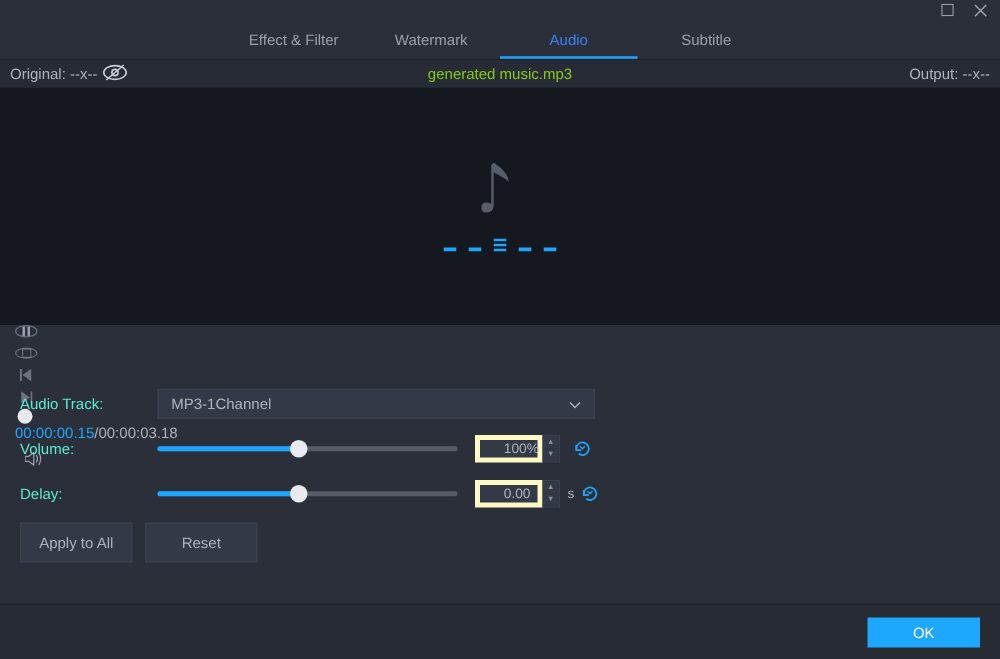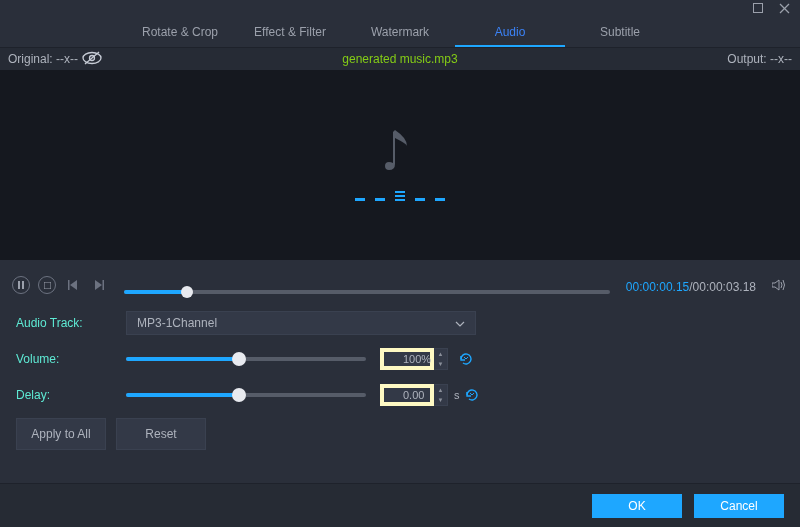--- a/index.html
+++ b/index.html
@@ -17,21 +17,21 @@
 .filename { position: absolute; width: 800px; left: 0; text-align: center; color: #84cc16; font-size: 12px; pointer-events: none; }
 .info-row { position: relative; }
 
 .preview { height: 190px; background: #15181f; display: flex; flex-direction: column; align-items: center; justify-content: center; gap: 14px; }
 .note-icon { color: #565c68; }
 .eq-bars { display: flex; gap: 10px; align-items: flex-end; }
 .eq-bar { width: 10px; background: #1ea7ff; }
 .eq-lines { width: 10px; display: flex; flex-direction: column; gap: 2px; }
 .eq-line { height: 2px; width: 10px; background: #1ea7ff; }
 
-.controls { display: flex; align-items: flex-end; height: 34px; padding: 0 12px; gap: 8px; background: #2a2f3a; }
+.controls { display: flex; align-items: flex-start; height: 34px; padding: 0 12px; gap: 8px; background: #2a2f3a; flex-direction: column; }
 .ctl-btn { width: 18px; height: 18px; border: 1px solid #6c7280; border-radius: 50%; display: flex; align-items: center; justify-content: center; cursor: pointer; color: #6c7280; }
 .ctl-btn.noborder { border: none; }
 .timeline { flex: 1; height: 4px; background: #565c68; border-radius: 2px; position: relative; margin: 0 8px; }
 .timeline-fill { position: absolute; left: 0; top: 0; height: 4px; background: #1ea7ff; border-radius: 2px; }
 .timeline-thumb { position: absolute; top: -4px; width: 12px; height: 12px; background: #e8eaef; border-radius: 50%; }
 .time { font-size: 12px; }
 .time-cur { color: #1ea7ff; }
 
 .settings { padding: 14px 16px 10px 16px; background: #2a2f3a; }
 .row { display: flex; align-items: center; height: 30px; margin-bottom: 6px; }
@@ -63,21 +63,20 @@
   </div>
   <div class="win-btn">
     <svg width="11" height="11">
         <line x1="1" y1="1" x2="10" y2="10" stroke="#9ba0ab" stroke-width="1.3"></line>
         <line x1="10" y1="1" x2="1" y2="10" stroke="#9ba0ab" stroke-width="1.3"></line>
       </svg>
   </div>
 </div>
 
 <div class="tabs">
-  <div class="tab">Rotate &amp; Crop</div>
   <div class="tab">Effect &amp; Filter</div>
   <div class="tab">Watermark</div>
   <div class="tab active">Audio</div>
   <div class="tab">Subtitle</div>
 </div>
 
 <div class="info-row">
   <div class="info-left">
     <span>Original: --x--</span>
     <span style="cursor:pointer;">
@@ -208,14 +207,13 @@
   </div>
 
   <div class="btns-row">
     <div class="btn-sm">Apply to All</div>
     <div class="btn-sm">Reset</div>
   </div>
 </div>
 
 <div class="footer">
   <div class="btn">OK</div>
-  <div class="btn">Cancel</div>
 </div>
 
 </body></html>

